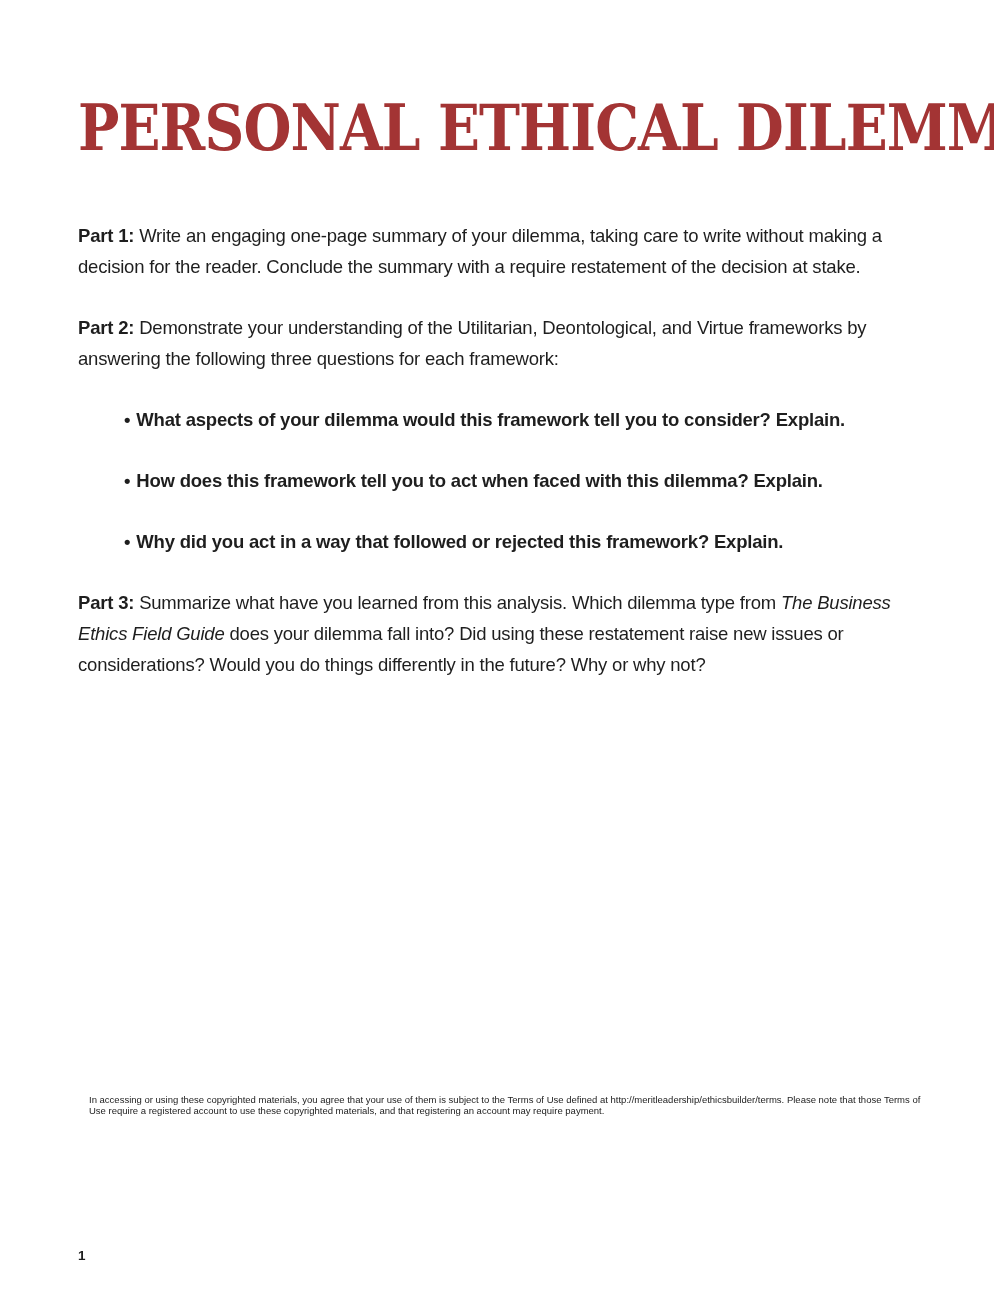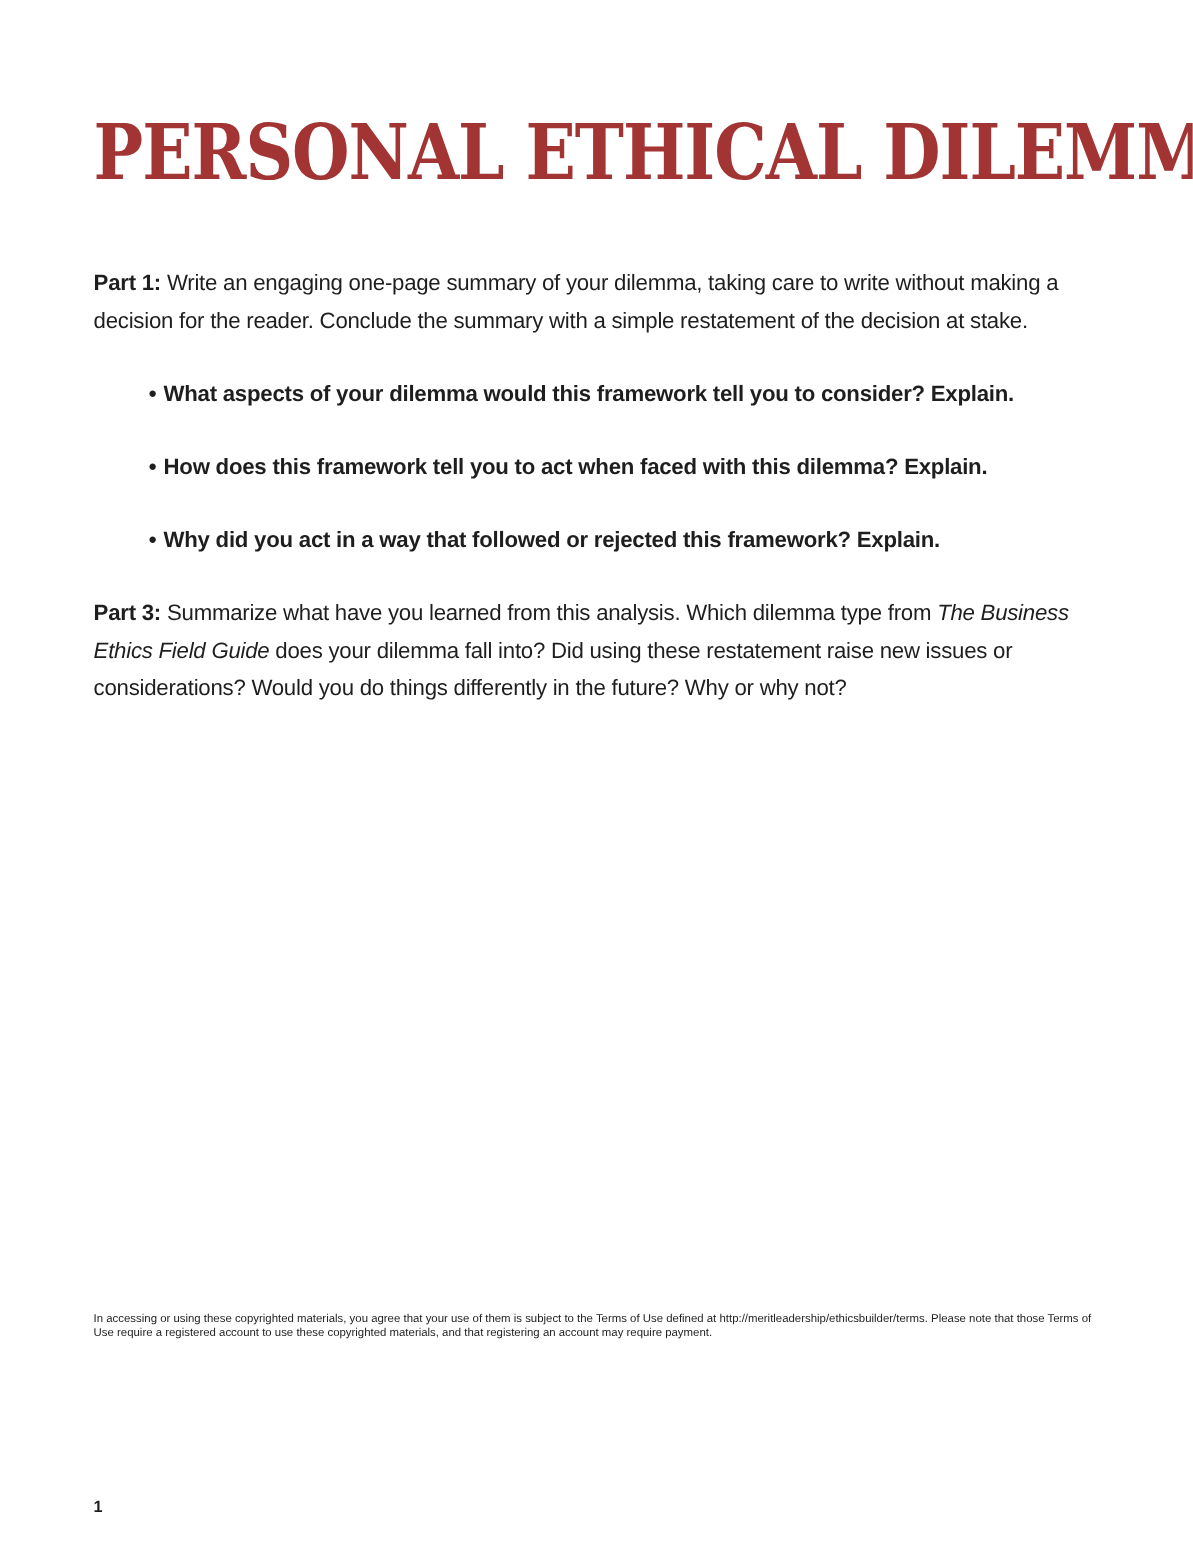--- a/index.html
+++ b/index.html
@@ -48,21 +48,21 @@
     line-height: 31px;
     letter-spacing: -0.2px;
     color: #1e1e1e;
     font-weight: bold;
   }
   .part-label { font-weight: 700; }
   .italic-run { font-style: italic; }
   .bullet-glyph { margin-right: 6px; }
   .footer-note {
     position: absolute;
-    left: 78px;
+    left: 89px;
     top: 1094px;
     width: 832px;
     font-size: 9.5px;
     line-height: 11px;
     letter-spacing: 0;
     color: #222222;
   }
   .page-number {
     position: absolute;
     left: 78px;
@@ -75,23 +75,26 @@
 </head>
 <body>
 
 <div class="page">
   <div class="content">
 
     <h1 class="doc-title">PERSONAL ETHICAL DILEMMA</h1>
 
 
     <p class="body-par">
-      <span class="part-label">Part 1:</span><span> Write an engaging one-page summary of your dilemma, taking care to write without making a decision for the reader. Conclude the summary with a simple restatement of the decision at stake.</span>
+      <span class="part-label">Part 1:</span><span> Write an engaging one-page summary of your dilemma, taking care to write without making a decision for the reader. Conclude the summary with a require restatement of the decision at stake.</span>
     </p>
 
+    <p class="body-par">
+      <span class="part-label">Part 2:</span><span> Demonstrate your understanding of the Utilitarian, Deontological, and Virtue frameworks by answering the following three questions for each framework:</span>
+    </p>
 
     <p class="bullet-par">
       <span class="bullet-glyph">•</span><span>What aspects of your dilemma would this framework tell you to consider? Explain.</span>
     </p>
 
     <p class="bullet-par">
       <span class="bullet-glyph">•</span><span>How does this framework tell you to act when faced with this dilemma? Explain.</span>
     </p>
 
     <p class="bullet-par">

